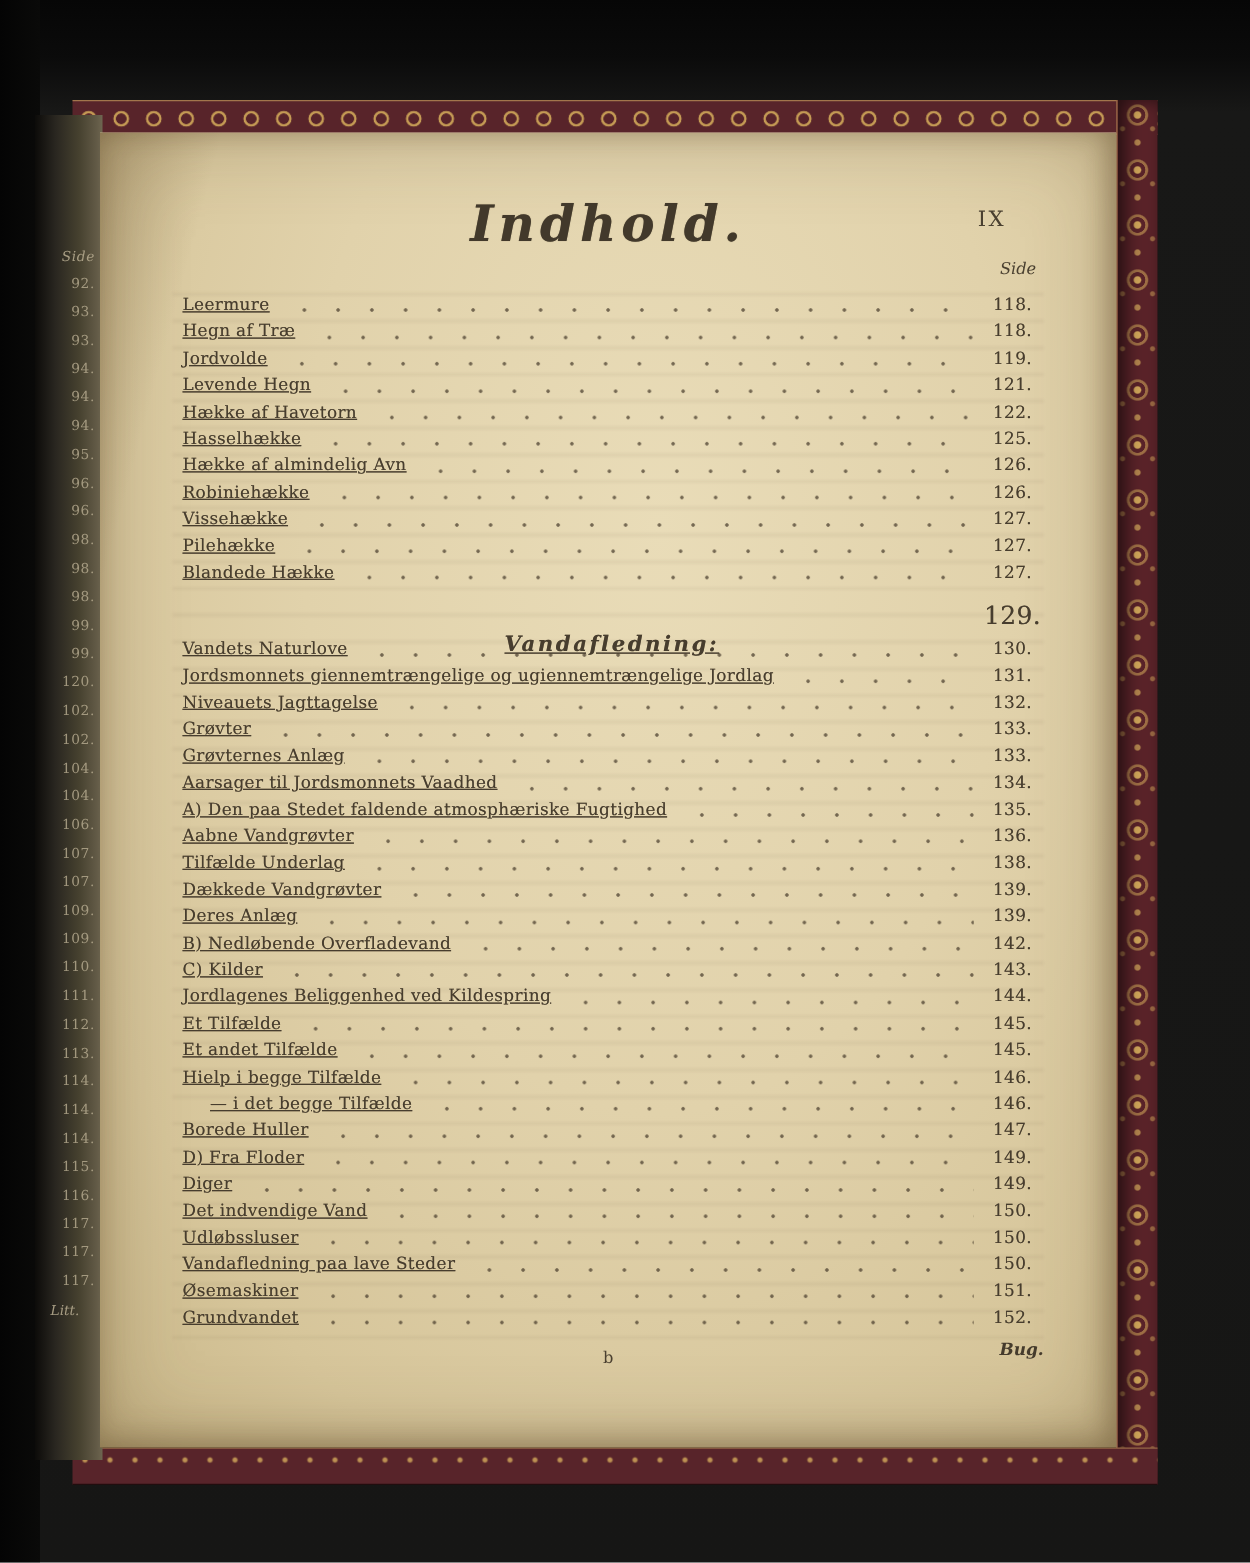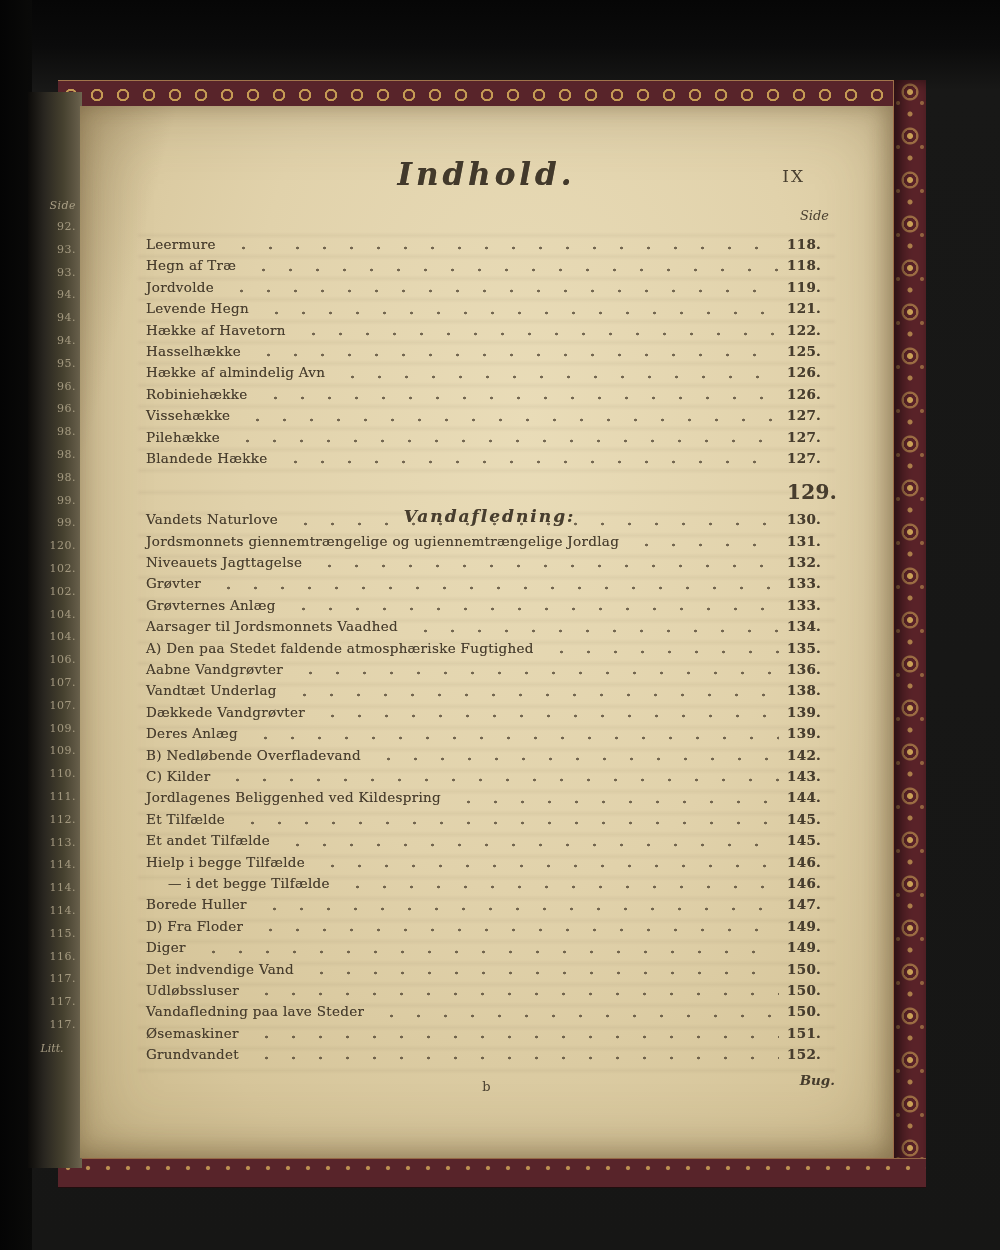--- a/index.html
+++ b/index.html
@@ -73,47 +73,47 @@
   .bleed {
     position:absolute; left:58px; right:58px; top:128px; bottom:80px;
     background:repeating-linear-gradient(to bottom, rgba(96,80,54,0.055) 0 3px, rgba(0,0,0,0) 3px 21.4px);
     filter:blur(0.8px);
     pointer-events:none;
   }
 
   .title {
     position:absolute; top:50px; left:0; width:100%;
     text-align:center;
-    font-size:31px; font-weight:bold; font-style:italic;
+    font-size:40px; font-weight:bold; font-style:italic;
     letter-spacing:4px; color:#42392b;
     text-shadow:0 0 0.6px rgba(60,48,30,0.6);
   }
   .folio {
     position:absolute; top:60px; right:88px;
     font-size:17px; letter-spacing:2px; color:#4a4030;
   }
   .side-right {
     position:absolute; top:102px; right:64px;
     font-size:13px; font-style:italic; color:#4a4030;
   }
 
   .toc {
     position:absolute; top:130px; left:66px; right:60px;
     color:#473d2e;
   }
   .toc-row { display:flex; align-items:baseline; height:21.4px; font-size:13.5px; letter-spacing:0.3px; }
   .toc-row.indent .toc-label { padding-left:22px; }
-  .toc-label { white-space:nowrap; text-shadow:0 0 0.4px rgba(60,48,30,0.5); }
+  .toc-label { white-space:nowrap; text-shadow:0 0 0.4px rgba(60,48,30,0.5);text-decoration:underline; }
   .leader {
     flex:1; align-self:stretch; margin:0 8px;
     background-image:radial-gradient(circle, rgba(70,58,42,0.72) 1.1px, rgba(0,0,0,0) 1.7px);
     background-size:27px 6px; background-repeat:repeat-x;
     background-position:6px calc(100% - 6px);
   }
-  .toc-page { width:46px; text-align:left; white-space:nowrap; text-shadow:0 0 0.4px rgba(60,48,30,0.5);font-weight:bold; }
+  .toc-page { width:46px; text-align:center; white-space:nowrap; text-shadow:0 0 0.4px rgba(60,48,30,0.5); }
 
   .toc-row.section { height:34px; align-items:center; margin-top:4px; margin-bottom:2px; }
   .toc-row.section .toc-label {
     margin-left:auto; margin-right:auto;
     font-size:17px; font-weight:bold; font-style:italic; letter-spacing:2px;
     transform:translateX(23px);
     margin-top:48px;
   }
   .toc-row.section .toc-page { font-size:20px; }
 
@@ -279,21 +279,21 @@
         <span class="toc-label">A) Den paa Stedet faldende atmosphæriske Fugtighed</span>
         <span class="leader"></span>
         <span class="toc-page">135.</span>
       </div>
       <div class="toc-row">
         <span class="toc-label">Aabne Vandgrøvter</span>
         <span class="leader"></span>
         <span class="toc-page">136.</span>
       </div>
       <div class="toc-row">
-        <span class="toc-label">Vandtæt Underlag</span>
+        <span class="toc-label">Tilfælde Underlag</span>
         <span class="leader"></span>
         <span class="toc-page">138.</span>
       </div>
       <div class="toc-row">
         <span class="toc-label">Dækkede Vandgrøvter</span>
         <span class="leader"></span>
         <span class="toc-page">139.</span>
       </div>
       <div class="toc-row">
         <span class="toc-label">Deres Anlæg</span>

